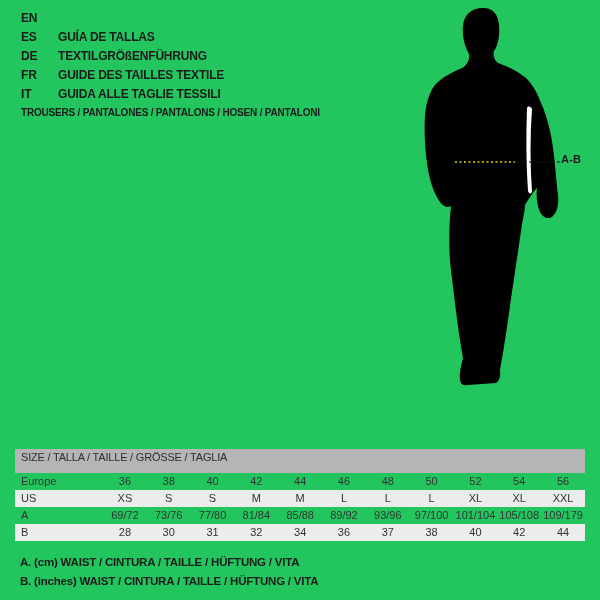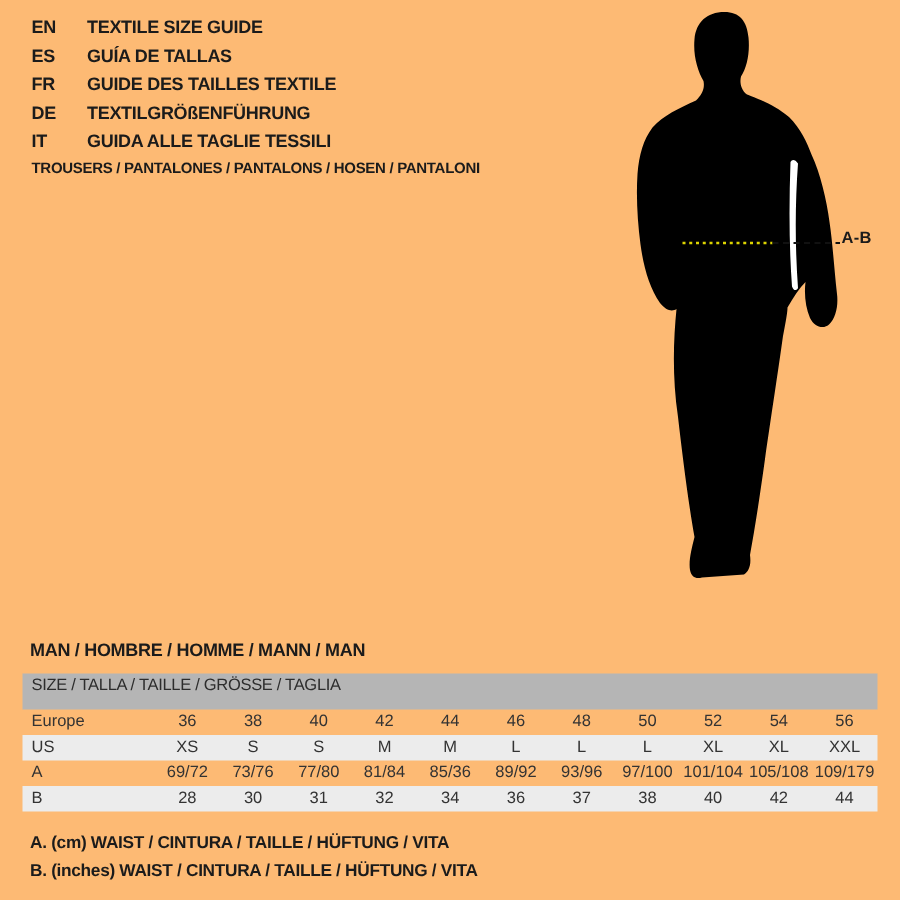--- a/index.html
+++ b/index.html
@@ -1,17 +1,17 @@
 <!DOCTYPE html>
 <html><head>
 <meta charset="utf-8">
 <style>
   html,body{margin:0;padding:0;background:#fff;}
   .canvas{
-    position:relative;width:600px;height:600px;background:#fdba74;
+    position:relative;width:600px;height:600px;background:#22c55e;
     font-family:"Liberation Sans",sans-serif;color:#1b1b1b;overflow:hidden;
   }
   
   .lang-list{position:absolute;left:21px;top:8px;}
   .lang-row{display:flex;height:19px;align-items:center;}
   .lang-code{width:37px;font-weight:700;font-size:12px;letter-spacing:-0.2px;}
   .lang-label{font-weight:700;font-size:12px;letter-spacing:-0.2px;white-space:nowrap;}
   
   .garment-title{position:absolute;left:21px;top:107px;font-size:10px;font-weight:700;letter-spacing:-0.2px;white-space:nowrap;}
   
@@ -31,33 +31,32 @@
   .footnotes{position:absolute;left:20px;top:553px;font-size:11.5px;font-weight:700;line-height:19px;letter-spacing:-0.2px;}
 </style>
 </head>
 <body>
 
 <div class="canvas">
 
   <div class="lang-list">
     <div class="lang-row">
       <span class="lang-code">EN</span>
-      <span class="lang-label">TEXTILE SIZE GUIDE</span>
     </div>
     <div class="lang-row">
       <span class="lang-code">ES</span>
       <span class="lang-label">GUÍA DE TALLAS</span>
     </div>
     <div class="lang-row">
+      <span class="lang-code">DE</span>
+      <span class="lang-label">TEXTILGRÖßENFÜHRUNG</span>
+    </div>
+    <div class="lang-row">
       <span class="lang-code">FR</span>
       <span class="lang-label">GUIDE DES TAILLES TEXTILE</span>
-    </div>
-    <div class="lang-row">
-      <span class="lang-code">DE</span>
-      <span class="lang-label">TEXTILGRÖßENFÜHRUNG</span>
     </div>
     <div class="lang-row">
       <span class="lang-code">IT</span>
       <span class="lang-label">GUIDA ALLE TAGLIE TESSILI</span>
     </div>
   </div>
 
   <div class="garment-title">TROUSERS / PANTALONES / PANTALONS / HOSEN / PANTALONI</div>
 
   <div class="figure-wrap">
@@ -95,21 +94,20 @@
                C103,130 103,158 105,185
                C106,188 108,188 109,186
                C107,158 107,130 109,103
                C107,100 105,100 104,102 Z"></path>
       <line x1="32" y1="156" x2="92" y2="156" stroke-width="1.6" stroke-dasharray="2,2.5" stroke="#ddd400"></line>
       <line x1="92" y1="156" x2="137" y2="156" stroke-width="1.2" stroke-dasharray="4,3" stroke="#111111"></line>
     </svg>
     <span class="ab-label">A-B</span>
   </div>
 
-  <div class="section-title">MAN / HOMBRE / HOMME / MANN / MAN</div>
 
   <div class="size-table">
     <div class="t-header">SIZE / TALLA / TAILLE / GRÖSSE / TAGLIA</div>
 
     <div class="t-row">
       <span class="t-label">Europe</span>
       <span class="t-cell">36</span>
       <span class="t-cell">38</span>
       <span class="t-cell">40</span>
       <span class="t-cell">42</span>
@@ -136,21 +134,21 @@
       <span class="t-cell">XL</span>
       <span class="t-cell">XXL</span>
     </div>
 
     <div class="t-row">
       <span class="t-label">A</span>
       <span class="t-cell">69/72</span>
       <span class="t-cell">73/76</span>
       <span class="t-cell">77/80</span>
       <span class="t-cell">81/84</span>
-      <span class="t-cell">85/36</span>
+      <span class="t-cell">85/88</span>
       <span class="t-cell">89/92</span>
       <span class="t-cell">93/96</span>
       <span class="t-cell">97/100</span>
       <span class="t-cell">101/104</span>
       <span class="t-cell">105/108</span>
       <span class="t-cell">109/179</span>
     </div>
 
     <div class="t-row alt">
       <span class="t-label">B</span>

